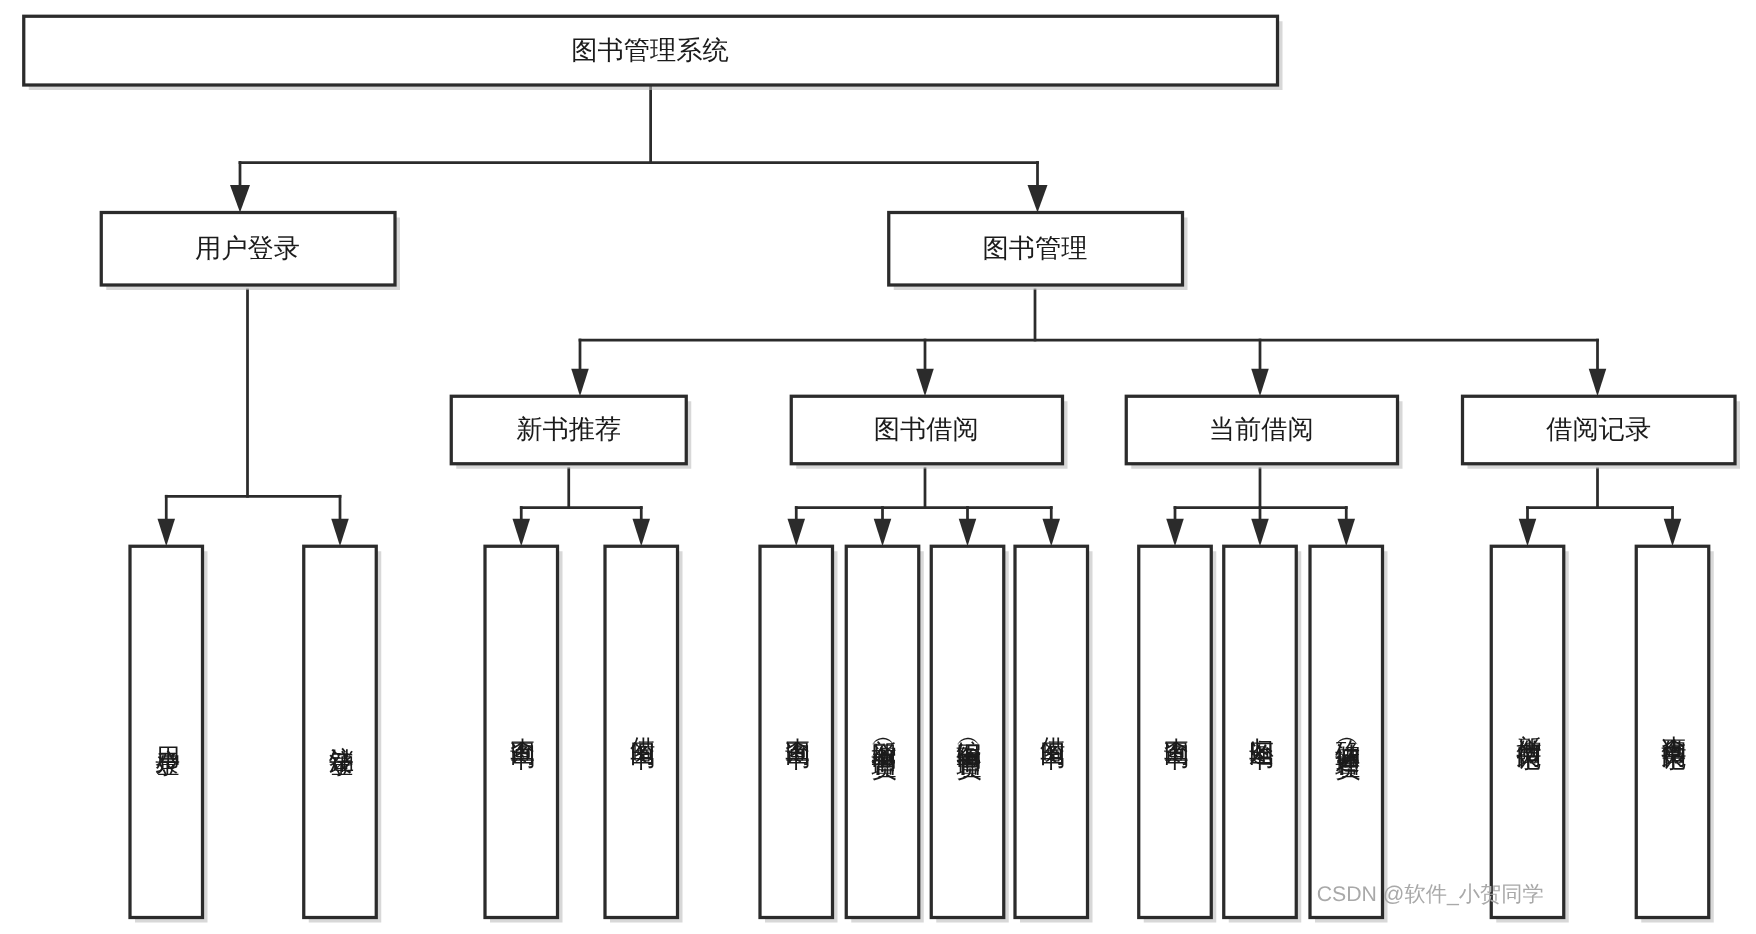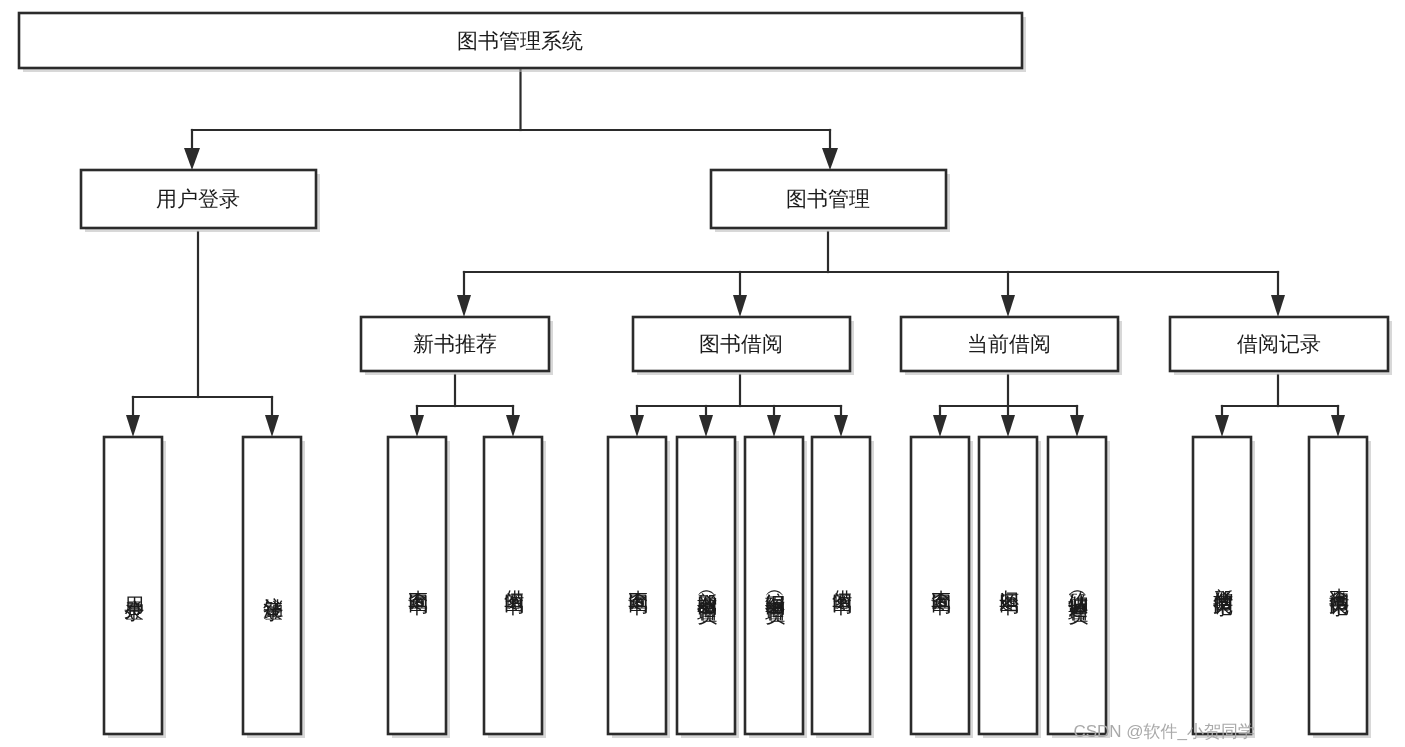--- a/index.html
+++ b/index.html
@@ -11,21 +11,20 @@
     width: 1405px;
     height: 747px;
     font-family: "Liberation Sans", "DejaVu Sans", sans-serif;
     overflow: hidden;
     position: relative;
   }
   #diagram-root {
     position: relative;
     width: 1247px;
     height: 747px;
-    padding-left: 20px;
   }
   svg#flow {
     position: absolute;
     top: 0;
     left: 0;
     width: 1405px;
     height: 747px;
   }
   .node-box {
     fill: #ffffff;
@@ -56,21 +55,21 @@
   }
   .label-v {
     font-size: 20px;
     writing-mode: vertical-rl;
     text-orientation: upright;
     letter-spacing: 2px;
   }
   .watermark {
     position: absolute;
     right: 12px;
-    bottom: 4px;
+    bottom: 20px;
     font-family: "Liberation Sans", "DejaVu Sans", sans-serif;
     font-size: 17px;
     color: #a9a9a9;
     white-space: nowrap;
     pointer-events: none;
   }
 </style>
 </head>
 <body>
 

